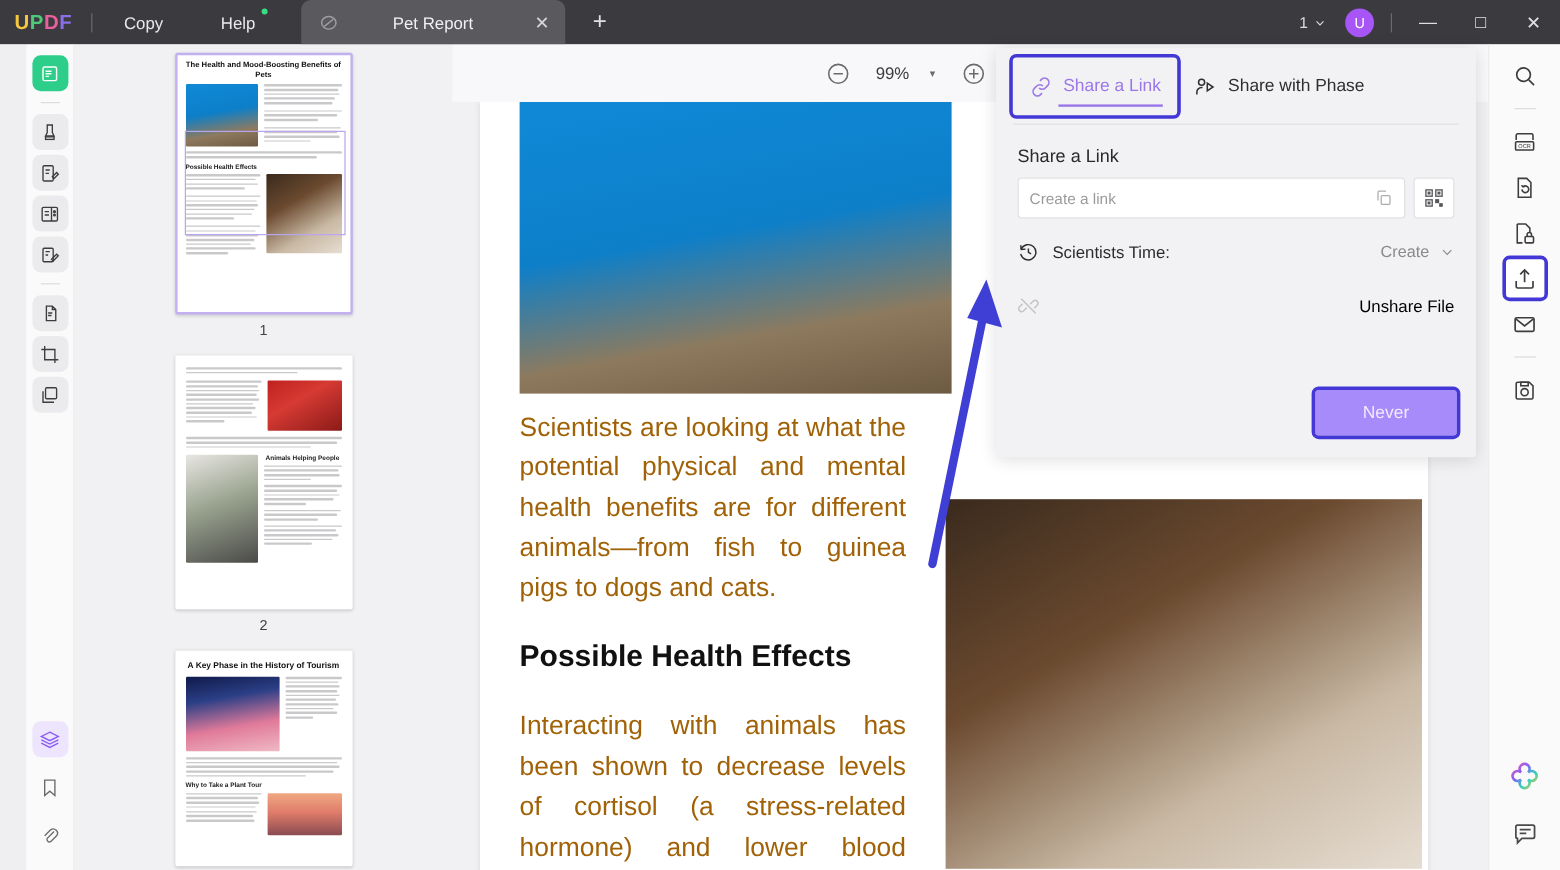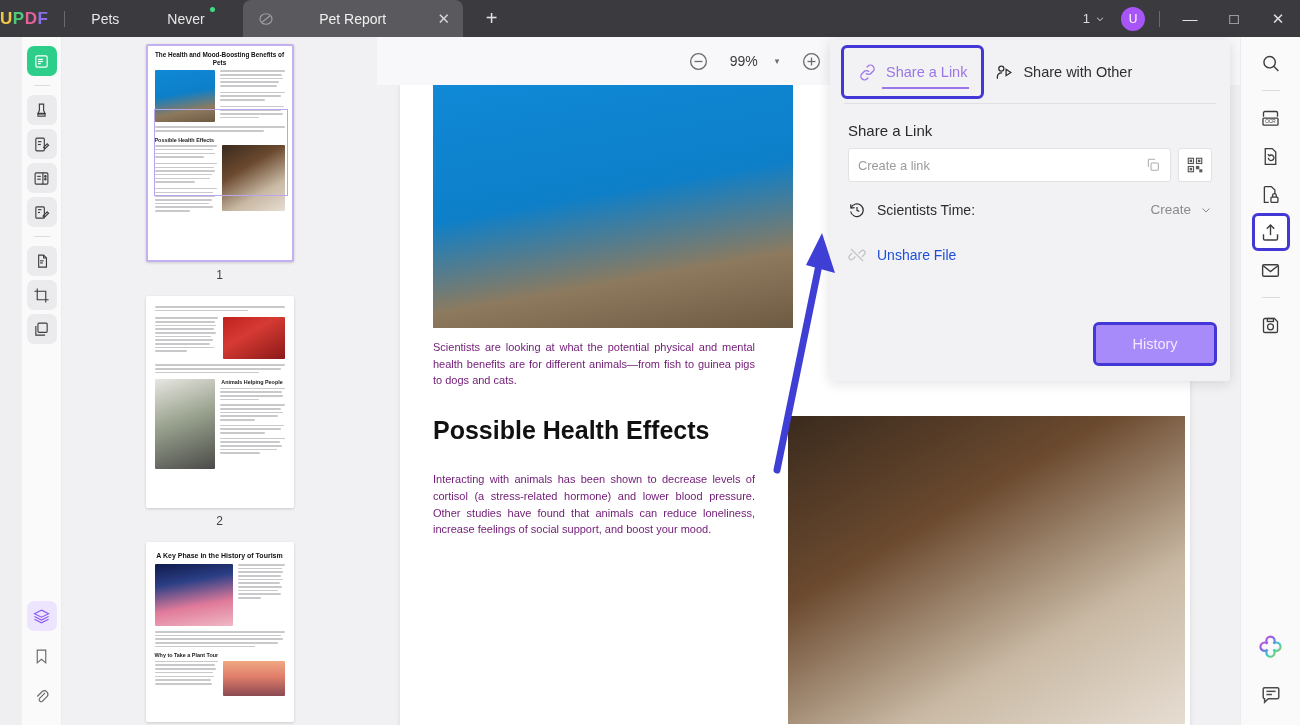--- a/index.html
+++ b/index.html
@@ -9,21 +9,21 @@
     font-family: "Liberation Sans", sans-serif;
     background: #f5f5f7;
   }
   #app { position: relative; width: 1300px; height: 725px; }
 
   
   .titlebar {
     position: absolute; top: 0; left: 0; width: 1300px; height: 37px;
     background: #3b3b3f; display: flex; align-items: center;
   }
-  .logo { margin-left: 0; font-size: 17px; font-weight: bold; letter-spacing: .5px; }
+  .logo { margin-left: 12px; font-size: 17px; font-weight: bold; letter-spacing: .5px; }
   .logo span:nth-child(1){color:#f5c842;}
   .logo span:nth-child(2){color:#4ec97a;}
   .logo span:nth-child(3){color:#e85f9c;}
   .logo span:nth-child(4){color:#8b6fe8;}
   .tb-sep { width:1px; height:16px; background:#6a6a6e; margin:0 16px; }
   .tb-menu { color:#e8e8ea; font-size:14px; padding:4px 10px; position:relative; cursor:default;}
   .tb-menu.help { margin-left:28px; }
   .dot-badge { position:absolute; top:0px; right:0px; width:5px; height:5px; border-radius:50%; background:#3ddc84; }
 
   .doctab {
@@ -119,21 +119,21 @@
     background:#f1f1f3; overflow:hidden;
   }
   .page {
     position:absolute; top:-1px; left:23px; width:790px; min-height:700px;
     background:#fff; box-shadow:0 1px 5px rgba(0,0,0,.10);
     padding:0;
   }
   .pg-hero { position:absolute; top:1px; left:33px; width:360px; height:243px; }
   .pg-text { position:absolute; left:33px; top:255px; width:322px; }
   .doc-p {
-    font-size:11px; color:#701a75; line-height:1.52; text-align:justify;
+    font-size:22px; color:#a16207; line-height:1.52; text-align:justify;
     margin-bottom:19px;
   }
   .doc-h2 { font-size:25px; font-weight:bold; color:#111; margin:27px 0 26px; }
   .pg-dog { position:absolute; left:388px; top:332px; width:397px; height:308px; }
 
   
   .sharepanel {
     position:absolute; top:40px; left:830px; width:400px; height:341px;
     background:#f2f2f4; border-radius:3px;
     box-shadow:0 2px 14px rgba(0,0,0,.13);
@@ -157,21 +157,21 @@
     flex:1; height:34px; background:#fff; border:1px solid #e2e2e5; border-radius:3px;
     display:flex; align-items:center; padding:0 9px;
   }
   .sp-input .ph { flex:1; font-size:12.8px; color:#9b9b9e; }
   .sp-qr {
     width:34px; height:34px; background:#fff; border:1px solid #e2e2e5; border-radius:3px;
     display:flex; align-items:center; justify-content:center;
   }
   .sp-opt { display:flex; align-items:center; gap:11px; height:35px; margin-top:10px; }
   .sp-opt .olbl { font-size:14px; color:#2c2c2e; flex:1; }
-  .sp-opt.disabled .olbl { color:#1d4ed8; }
+  .sp-opt.disabled .olbl { color:#000000;text-align:right; }
   .toggle { width:28px; height:15px; border-radius:8px; background:#d3d3d7; position:relative; }
   .toggle .knob { position:absolute; top:2px; left:2px; width:11px; height:11px; border-radius:50%; background:#fff; }
   .sp-never { font-size:13.5px; color:#8a8a8d; display:flex; align-items:center; gap:9px; }
   .sp-create-wrap { position:absolute; right:16px; bottom:18px; }
   .sp-create {
     width:118px; height:38px; border-radius:3px;
     background:#a78bfa; color:#f3e9ff; font-size:14.5px;
     display:flex; align-items:center; justify-content:center;
     outline:3px solid #4338d6;
   }
@@ -193,23 +193,23 @@
 </head>
 <body>
 
 <div id="app">
 
   <div class="titlebar">
     <div class="logo">
       <span>U</span><span>P</span><span>D</span><span>F</span>
     </div>
     <div class="tb-sep"></div>
-    <div class="tb-menu">Pets</div>
+    <div class="tb-menu">Copy</div>
     <div class="tb-menu help">
-      <span>Never</span>
+      <span>Help</span>
       <span class="dot-badge"></span>
     </div>
 
     <div class="doctab">
       <svg class="tabicon" viewBox="0 0 24 24" fill="none" stroke="#d8d8da" stroke-width="1.6">
         <ellipse cx="12" cy="12" rx="8" ry="7"></ellipse>
           <line x1="7" y1="16" x2="17" y2="8"></line>
       </svg>
       <div class="tabtitle">Pet Report</div>
       <div class="tabclose">✕</div>
@@ -533,21 +533,21 @@
         <span class="lbl">Share a Link</span>
         <span class="uline"></span>
       </div>
 
       <div class="sp-tab">
         <svg width="19" height="19" viewBox="0 0 24 24" fill="none" stroke="#2e2e30" stroke-width="1.6">
           <circle cx="8" cy="7" r="3.2"></circle>
             <path d="M3 20 v-2.5 a5 5 0 0 1 5 -5 h1"></path>
           <path d="M14 8 l6 4 l-6 4 z"></path>
         </svg>
-        <span class="lbl">Share with Other</span>
+        <span class="lbl">Share with Phase</span>
       </div>
     </div>
 
     <div class="sp-body">
       <div class="sp-h">Share a Link</div>
 
       <div class="sp-inputrow">
         <div class="sp-input">
           <span class="ph">Create a link</span>
           <svg width="16" height="16" viewBox="0 0 24 24" fill="none" stroke="#adadb0" stroke-width="1.6">
@@ -589,21 +589,21 @@
         <svg width="18" height="18" viewBox="0 0 24 24" fill="none" stroke="#c2c2c5" stroke-width="1.6">
           <path d="M10 14 l-3.5 3.5 a3.2 3.2 0 0 1 -4.5 -4.5 L5.5 9.5"></path>
           <path d="M14 10 l3.5 -3.5 a3.2 3.2 0 0 1 4.5 4.5 L18.5 14.5"></path>
           <line x1="4" y1="4" x2="20" y2="20"></line>
         </svg>
         <span class="olbl">Unshare File</span>
       </div>
     </div>
 
     <div class="sp-create-wrap">
-      <div class="sp-create">History</div>
+      <div class="sp-create">Never</div>
     </div>
   </div>
 
   <svg class="arrow-svg" viewBox="0 0 130 265">
     <line x1="37" y1="255" x2="80" y2="45" stroke="#3f3fd6" stroke-width="7" stroke-linecap="round"></line>
     <polygon points="82,18 95,58 66,50" fill="#3f3fd6"></polygon>
   </svg>
 
   <div class="rightrail">
     <div class="rtool">

